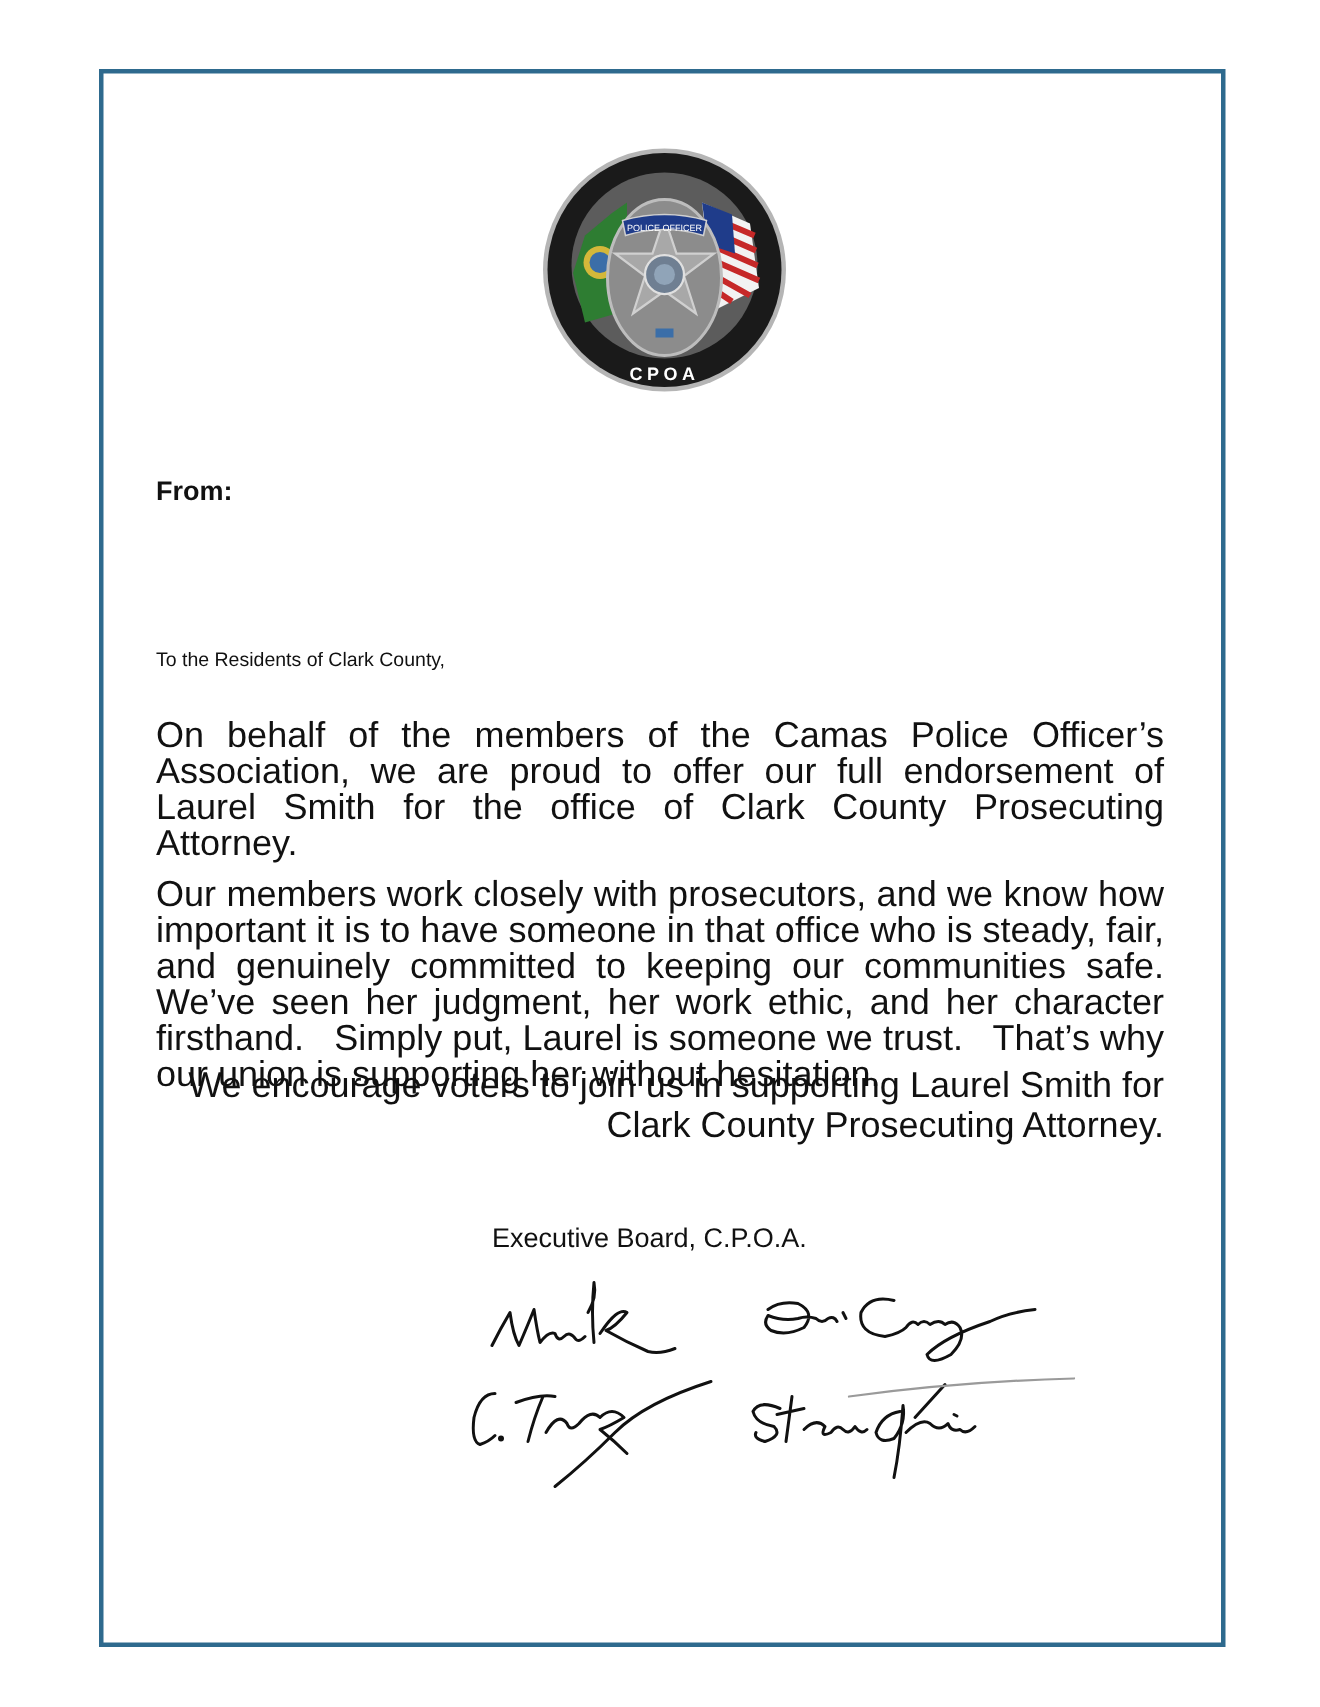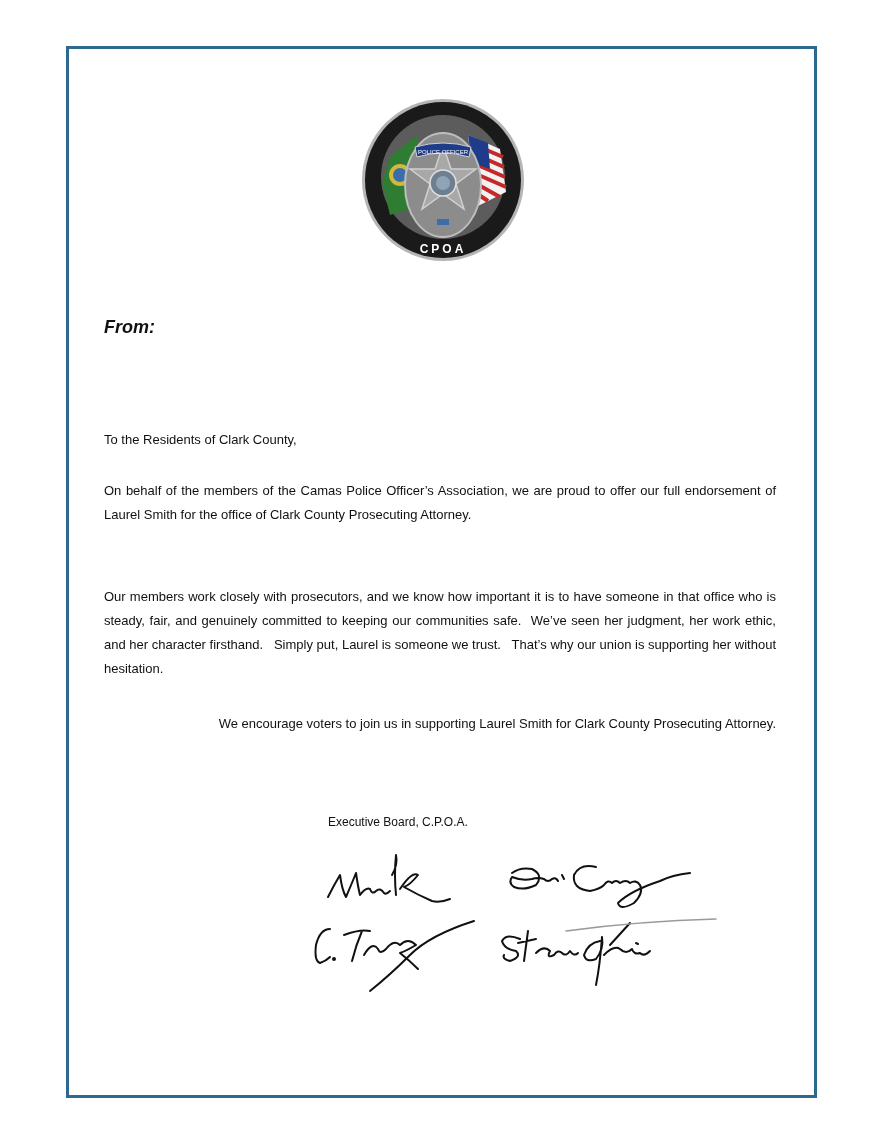--- a/index.html
+++ b/index.html
@@ -2,28 +2,28 @@
 <html><head>
   <meta charset="utf-8">
   <style>
     html, body { margin: 0; padding: 0; background: #ffffff; }
     body { width: 880px; height: 1138px; position: relative; overflow: hidden;
            font-family: "Liberation Sans", sans-serif; color: #111111; }
     .page-border { position: absolute; left: 66px; top: 46px; width: 745px; height: 1046px;
                    border: 3px solid #2e6a8e; box-sizing: content-box; }
     .logo { position: absolute; left: 360px; top: 97px; width: 166px; height: 166px; }
     .from-block { position: absolute; left: 104px; top: 314px; font-size: 18px; line-height: 27px; }
-    .from-label { font-weight: bold; font-style: italic; }
+    .from-label { font-weight: bold; }
     .salutation { position: absolute; left: 104px; top: 432px; font-size: 13px; }
-    .body-text { position: absolute; left: 104px; width: 672px; font-size: 13px; line-height: 24px;
+    .body-text { position: absolute; left: 104px; width: 672px; font-size: 24px; line-height: 24px;
                  text-align: justify; margin: 0; }
     .p1 { top: 479px; }
     .p2 { top: 585px; }
     .p3 { top: 710px; text-align: right; line-height: 27px; }
-    .sign-title { position: absolute; left: 328px; top: 815px; font-size: 12px; }
+    .sign-title { position: absolute; left: 328px; top: 815px; font-size: 18px; }
     .signatures { position: absolute; left: 300px; top: 845px; width: 430px; height: 160px; }
   </style>
 </head>
 <body>
 
 <div class="page-border"></div>
 
 <div class="logo">
   <svg width="166" height="166" viewBox="0 0 166 166">
     <circle cx="83" cy="83" r="81" fill="#b5b5b5"></circle>

